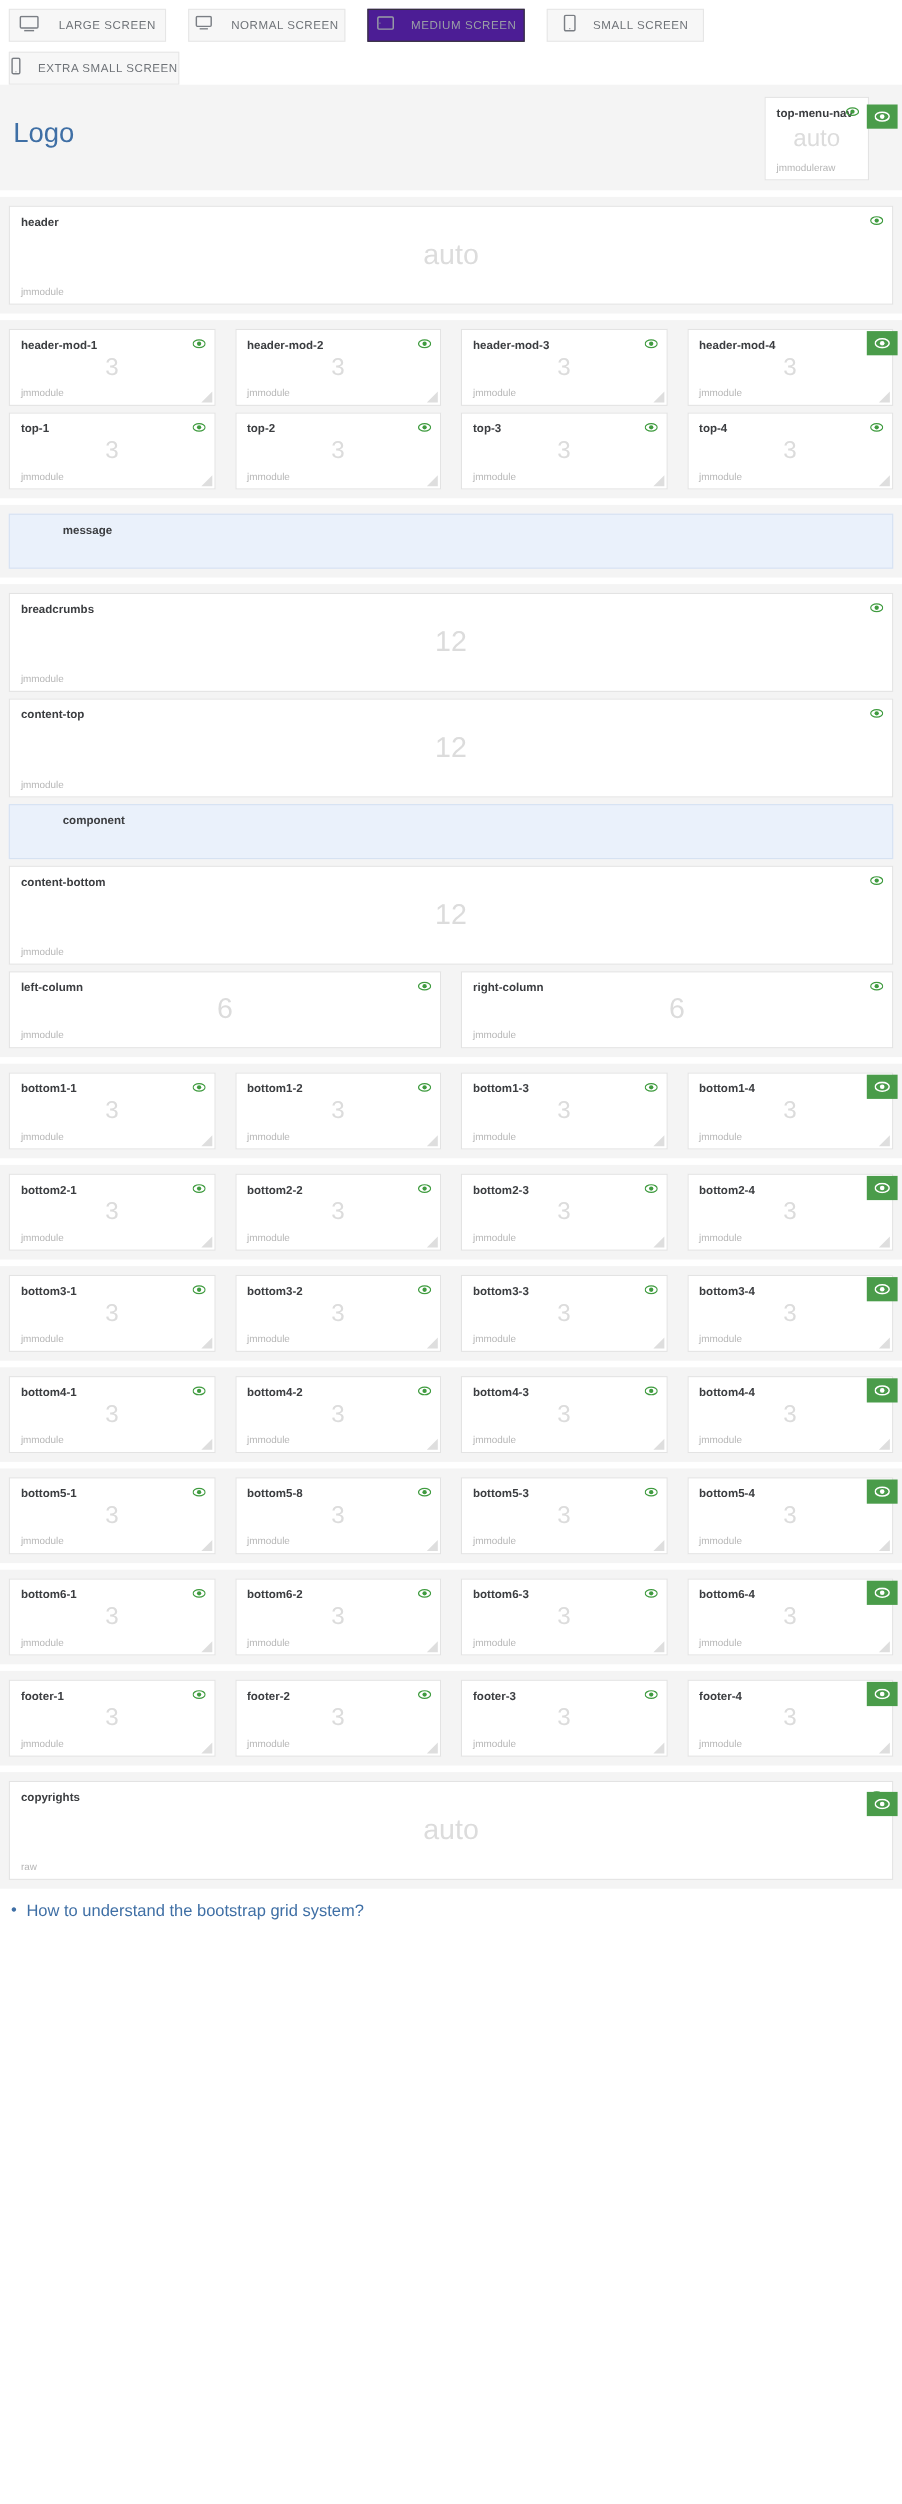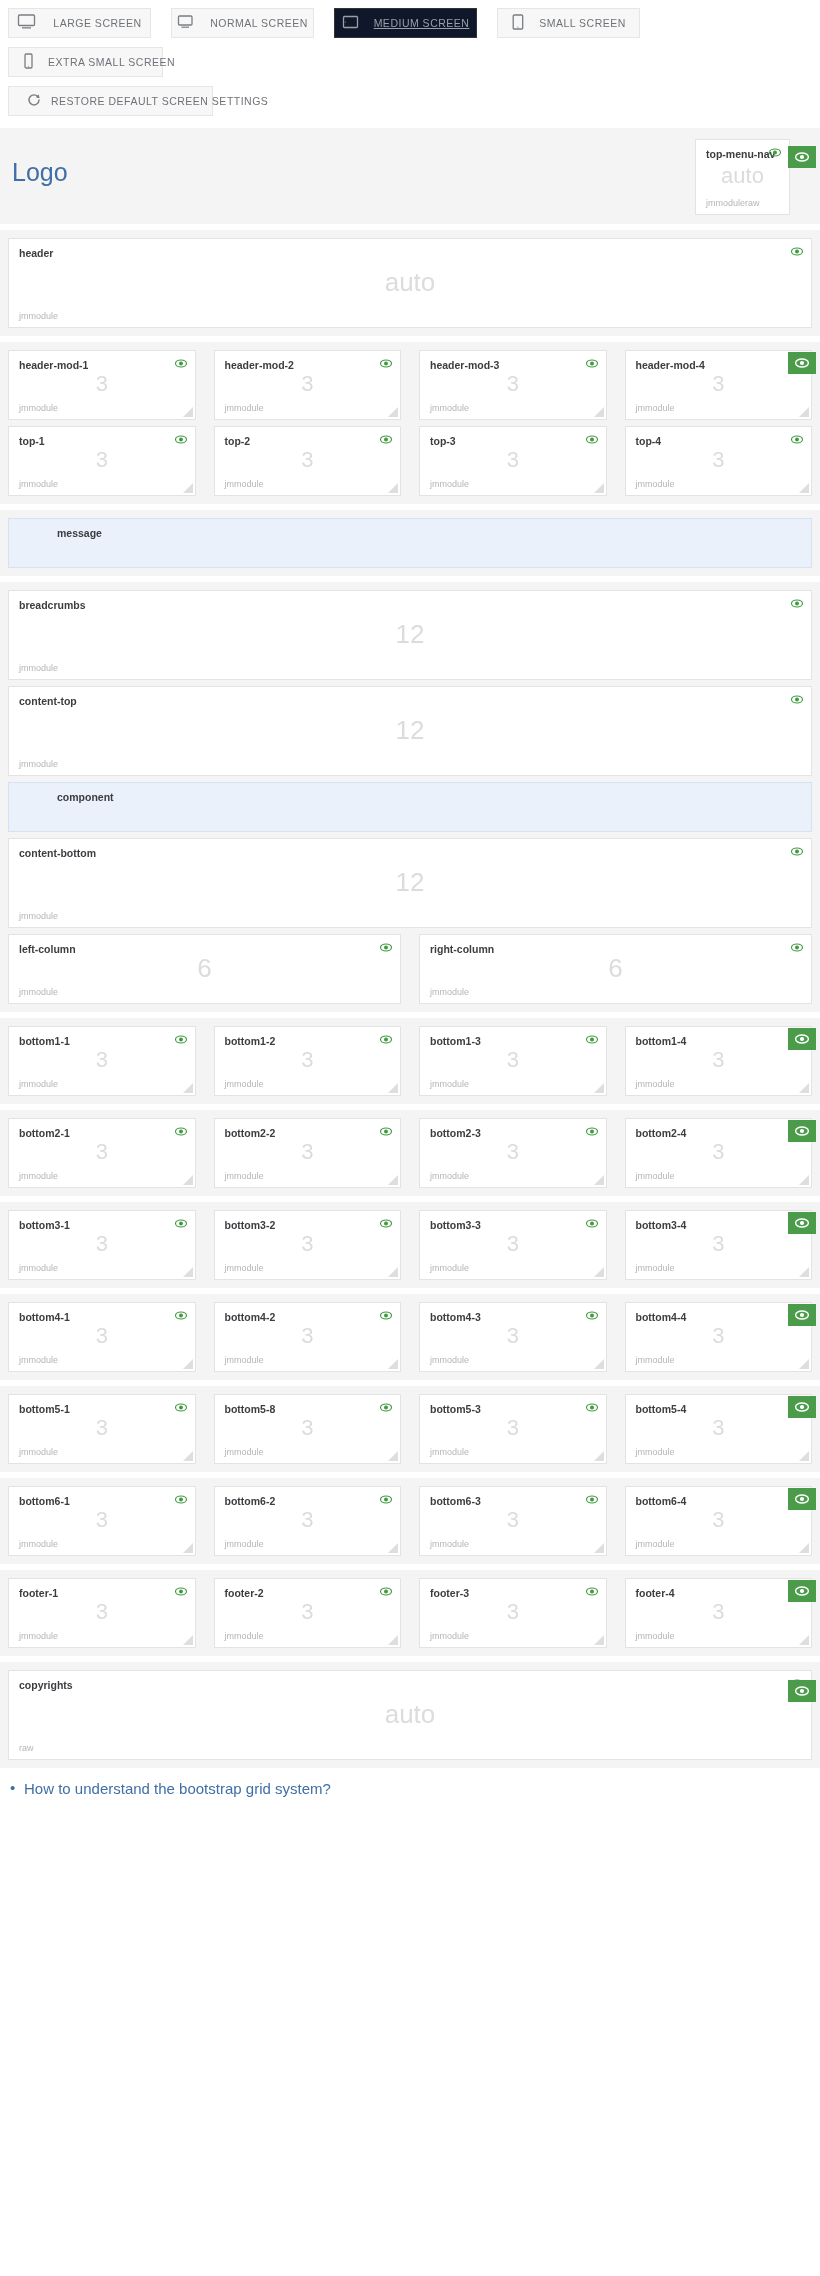--- a/index.html
+++ b/index.html
@@ -20,26 +20,26 @@
     height: 30px;
     padding: 0 14px;
     background: #f7f7f7;
     border: 1px solid #e6e6e6;
     color: #6e7277;
     font-size: 10.5px;
     letter-spacing: .5px;
     cursor: pointer;
     white-space: nowrap;
   }
-  .screen-btn.active { background: #0f172a; border-color: #333333; color: #9aa0a6; text-decoration: underline; }
+  .screen-btn.active { background: #4c1d95; border-color: #333333; color: #9aa0a6; }
   .btn-large  { width: 143px; }
   .btn-normal { width: 143px; }
   .btn-medium { width: 143px; }
   .btn-small  { width: 143px; }
-  .btn-xsmall { width: 155px; justify-content: space-between; }
+  .btn-xsmall { width: 155px; }
   .btn-restore { width: 205px; justify-content: flex-start; padding-left: 18px; gap: 10px;}
   .screen-row.second { margin-top: 9px; }
   .screen-row.third  { margin-top: 9px; margin-bottom: 12px; }
 
   .ico { flex: 0 0 auto; display:inline-block; }
 
   
   .preview { position: relative; padding: 0 0 0 0; }
   .panel { background: #f4f4f4; padding: 8px; margin-bottom: 6px; position: relative; }
 
@@ -211,31 +211,20 @@
       <span class="ico">
         <svg width="11" height="17" viewBox="0 0 11 17">
           <rect x="2" y="1" width="7" height="14" rx="1.2" fill="none" stroke="#7a7e84" stroke-width="1.3"></rect>
           <circle cx="5.5" cy="13.2" r="0.5" fill="#7a7e84"></circle>
         </svg>
       </span>
       <span>EXTRA SMALL SCREEN</span>
     </div>
   </div>
 
-  <div class="screen-row third">
-    <div class="screen-btn btn-restore">
-      <span class="ico">
-        <svg width="14" height="14" viewBox="0 0 14 14">
-          <path d="M11.2 4.2 A5 5 0 1 0 12 7" fill="none" stroke="#7a7e84" stroke-width="1.4" stroke-linecap="round"></path>
-          <polygon points="11.6,1.3 12.6,5.2 8.8,4.3" fill="#7a7e84"></polygon>
-        </svg>
-      </span>
-      <span>RESTORE DEFAULT SCREEN SETTINGS</span>
-    </div>
-  </div>
 
 </div>
 
 <div class="preview">
 
   <div class="wrap">
     <div class="logo-strip">
       <div class="logo-text">Logo</div>
       <div class="topnav-box box" style="position:absolute;">
         <div class="title">top-menu-nav</div>

